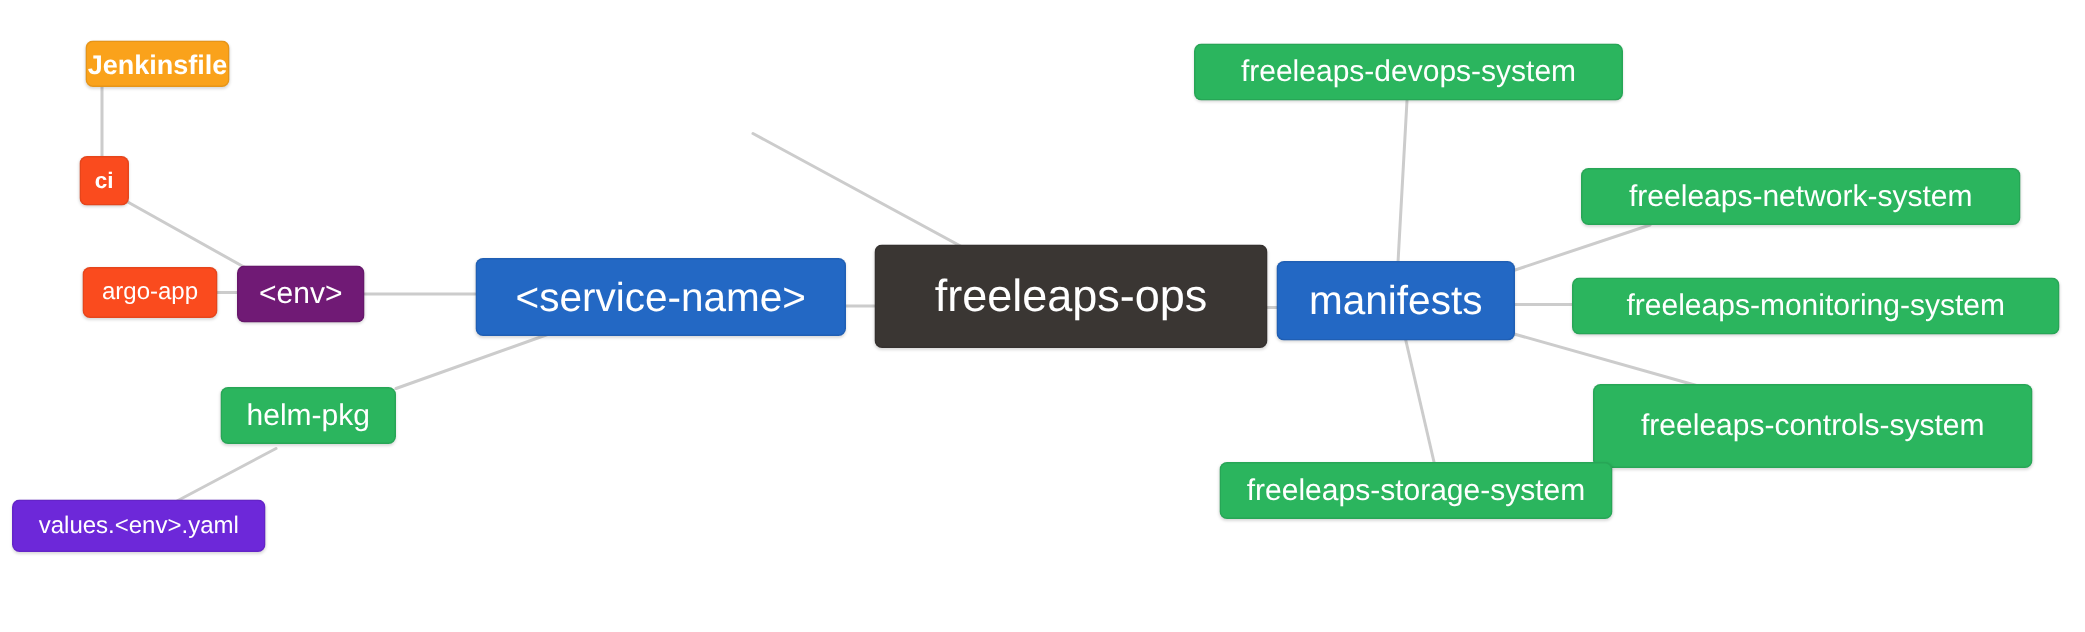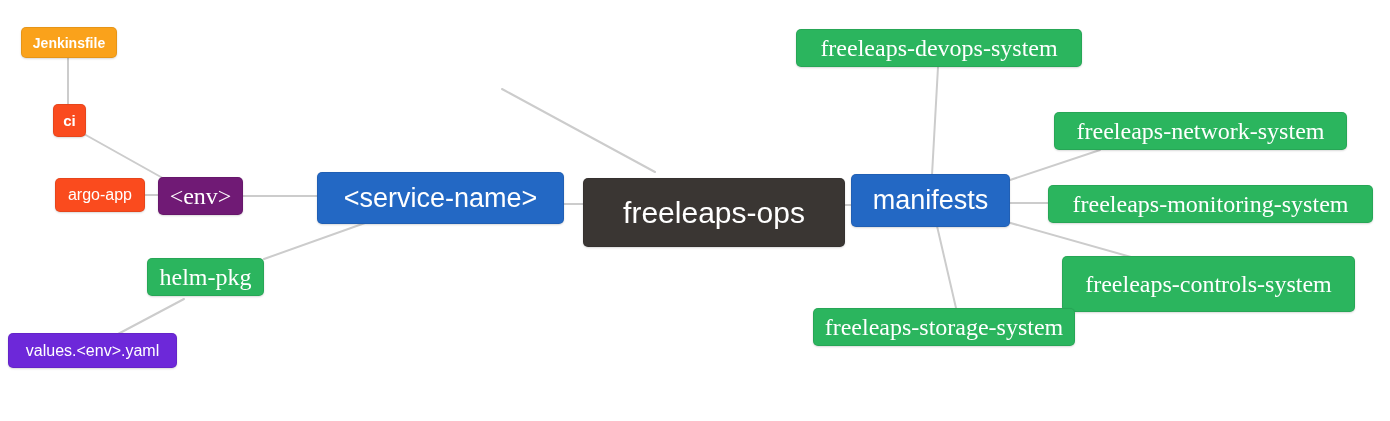--- a/index.html
+++ b/index.html
@@ -37,24 +37,24 @@
     color: #ffffff;
     border-radius: 5px;
     border: 1px solid rgba(0,0,0,0.08);
     box-shadow: 0 1px 2px rgba(0,0,0,0.15);
     white-space: nowrap;
     cursor: default;
     line-height: 1;
   }
   .lv-root { font-size: 30px; }
   .lv-1    { font-size: 27px; }
-  .lv-2    { font-size: 24px; font-family: Liberation Serif, serif; }
+  .lv-2    { font-size: 20px; }
   .lv-3    { font-size: 16px; }
   .lv-3s   { font-size: 15px; font-weight: 700; }
-  .lv-4    { font-size: 14px; font-weight: 700; }
+  .lv-4    { font-size: 18px; font-weight: 700; margin-left: 36px; }
 </style>
 </head>
 <body>
 
 <div id="canvas">
 
   <svg id="edges">
     <line x1="68" y1="58" x2="68" y2="106"></line>
     <line x1="84" y1="134" x2="168" y2="181"></line>
     <line x1="121" y1="195" x2="158" y2="195"></line>
@@ -64,21 +64,21 @@
     <line x1="502" y1="89" x2="655" y2="172"></line>
     <line x1="564" y1="204" x2="583" y2="204"></line>
     <line x1="845" y1="205" x2="851" y2="205"></line>
     <line x1="932" y1="175" x2="938" y2="67"></line>
     <line x1="1007" y1="181" x2="1100" y2="150"></line>
     <line x1="1010" y1="203" x2="1048" y2="203"></line>
     <line x1="1007" y1="222" x2="1131" y2="257"></line>
     <line x1="937" y1="226" x2="956" y2="308"></line>
   </svg>
 
-  <div class="node lv-root" style="left: 583px; top: 178px; width: 262px; height: 69px; background: rgb(58, 54, 51);">freeleaps-ops</div>
+  <div class="node lv-root" style="left: 583px; top: 163px; width: 262px; height: 69px; background: rgb(58, 54, 51);">freeleaps-ops</div>
 
 
   <div class="node lv-1" style="left: 317px; top: 172px; width: 247px; height: 52px; background: rgb(35, 104, 196);">&lt;service-name&gt;</div>
 
   <div class="node lv-1" style="left: 851px; top: 174px; width: 159px; height: 53px; background: rgb(35, 104, 196);">manifests</div>
 
   <div class="node lv-2" style="left: 158px; top: 177px; width: 85px; height: 38px; background: #701a75;">&lt;env&gt;</div>
 
   <div class="node lv-2" style="left: 147px; top: 258px; width: 117px; height: 38px; background: rgb(43, 181, 94);">helm-pkg</div>
 

